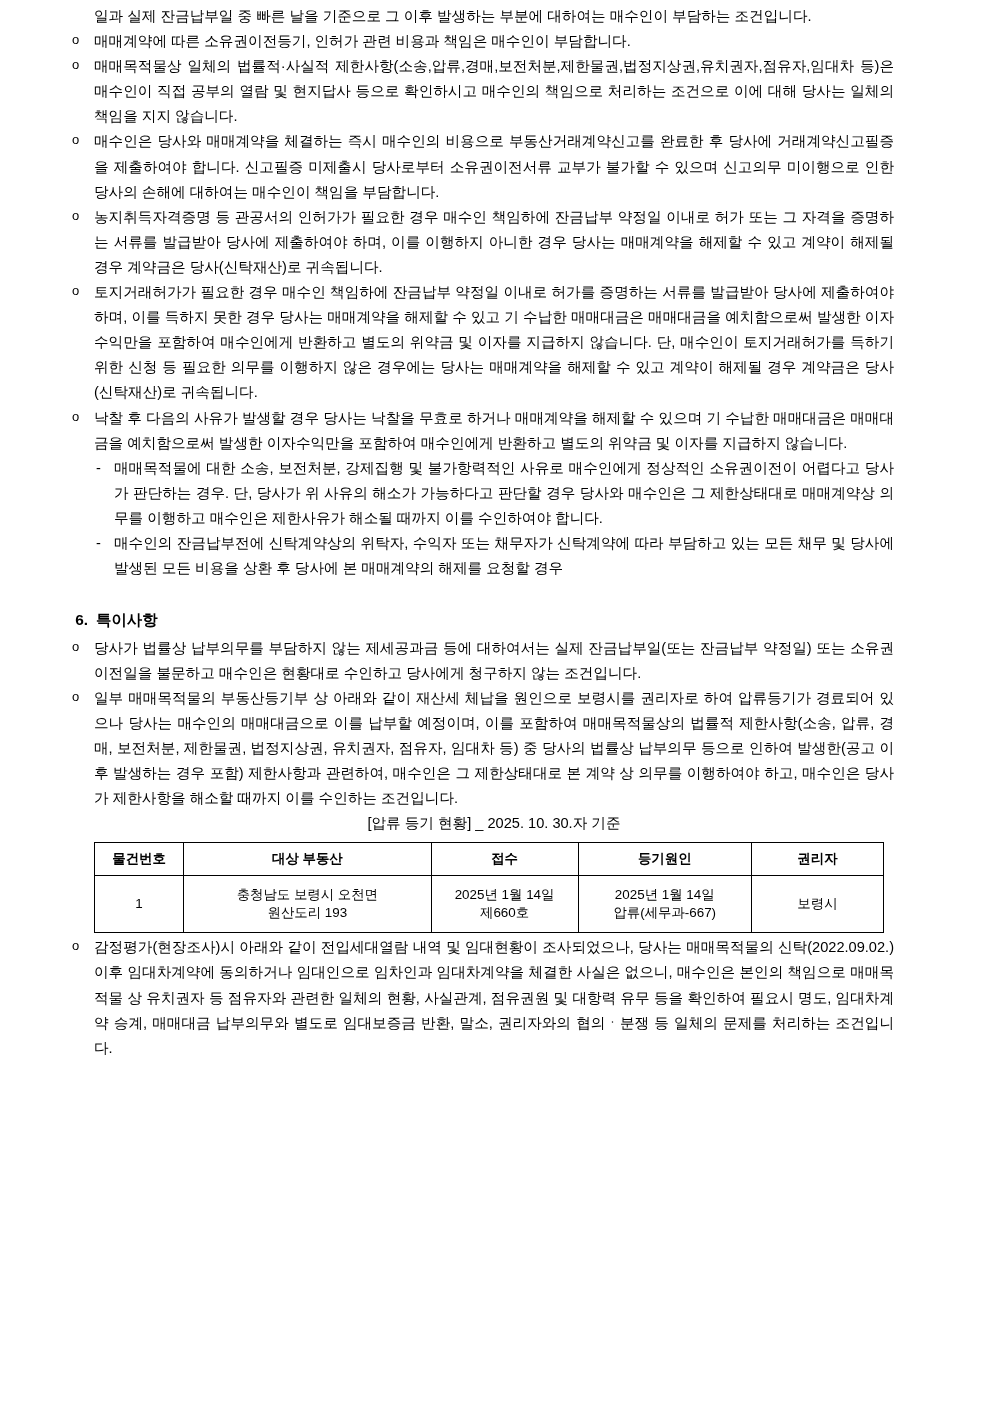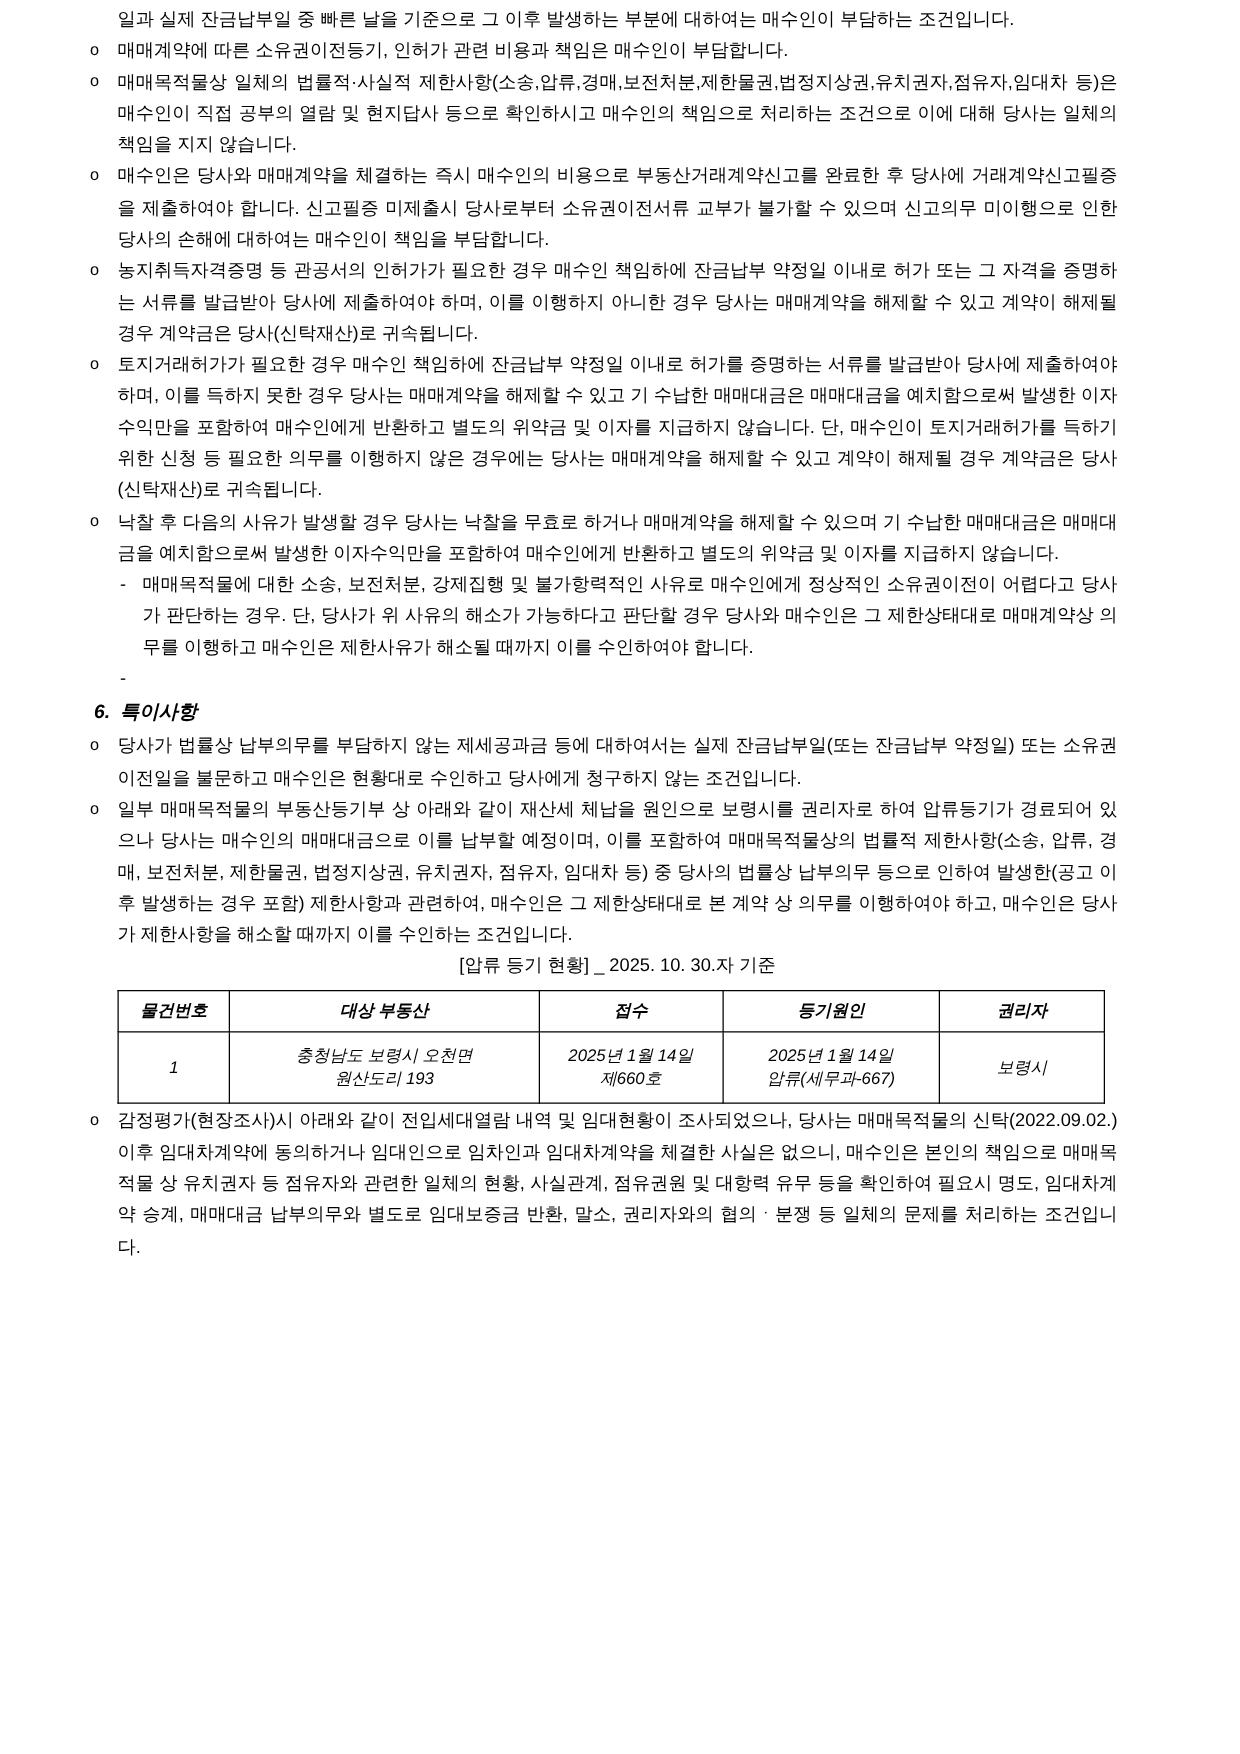--- a/index.html
+++ b/index.html
@@ -65,39 +65,37 @@
   .first-block {
     padding-left: 28px;
   }
   
   .section-head {
     font-weight: bold;
     margin: 26px 0 2px 0;
     padding-left: 0;
     position: relative;
     font-size: 15.4px;
-    font-style: italic;
   }
   .section-head .num {
     display: inline-block;
     width: 28px;
     text-align: right;
     margin-left: -6px;
     margin-right: 8px;
     font-weight: bold;
   }
   .plain-line {
     text-align: center;
     margin: 0;
   }
   
   .tbl-wrap {
     padding-left: 28px;
     margin: 6px 0 2px 0;
-    font-style: italic;
   }
   table.seizure {
     border-collapse: collapse;
     width: 790px;
     font-size: 13.4px;
     line-height: 1.35;
   }
   table.seizure th, table.seizure td {
     border: 1px solid #000000;
     text-align: center;
@@ -150,20 +148,21 @@
     <li>
       <span class="marker">o</span>
       <span>낙찰 후 다음의 사유가 발생할 경우 당사는 낙찰을 무효로 하거나 매매계약을 해제할 수 있으며 기 수납한 매매대금은 매매대금을 예치함으로써 발생한 이자수익만을 포함하여 매수인에게 반환하고 별도의 위약금 및 이자를 지급하지 않습니다.</span>
       <ul class="lvl2">
         <li>
           <span class="marker">-</span>
           <span>매매목적물에 대한 소송, 보전처분, 강제집행 및 불가항력적인 사유로 매수인에게 정상적인 소유권이전이 어렵다고 당사가 판단하는 경우. 단, 당사가 위 사유의 해소가 가능하다고 판단할 경우 당사와 매수인은 그 제한상태대로 매매계약상 의무를 이행하고 매수인은 제한사유가 해소될 때까지 이를 수인하여야 합니다.</span>
         </li>
         <li>
           <span class="marker">-</span>
+          <span>매수인의 잔금납부전에 신탁계약상의 위탁자, 수익자 또는 채무자가 신탁계약에 따라 부담하고 있는 모든 채무 및 당사에 발생된 모든 비용을 상환 후 당사에 본 매매계약의 해제를 요청할 경우</span>
         </li>
       </ul>
     </li>
   </ul>
 
   <div class="section-head">
     <span class="num">6.</span><span>특이사항</span>
   </div>
 
   <ul class="lvl1">

